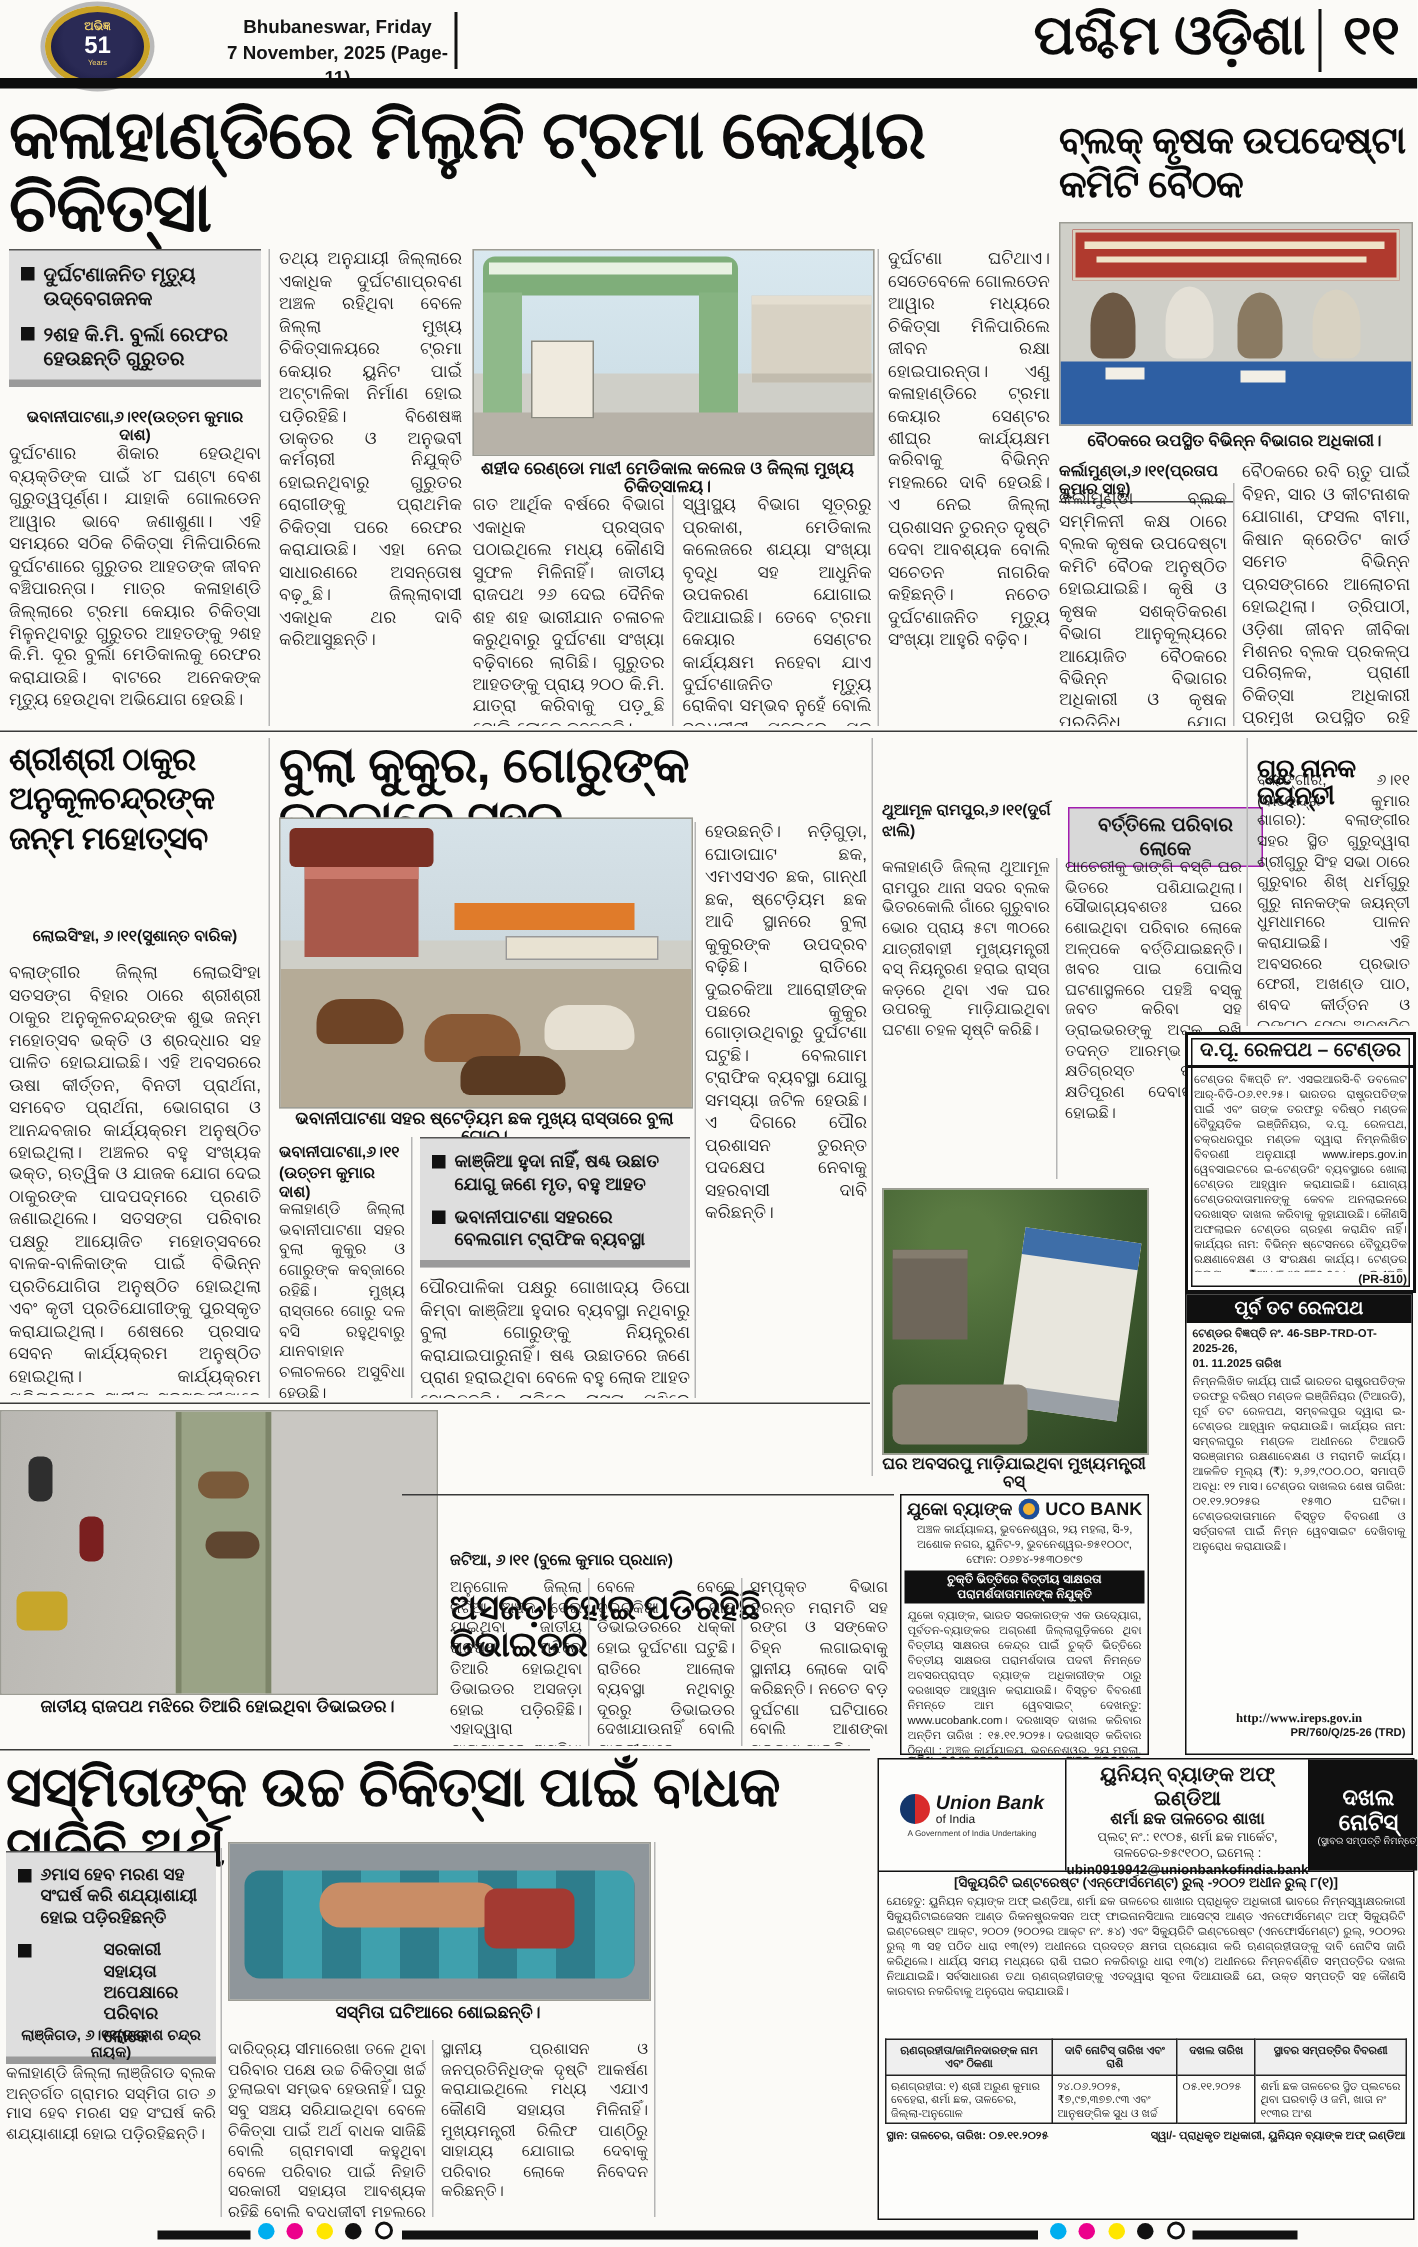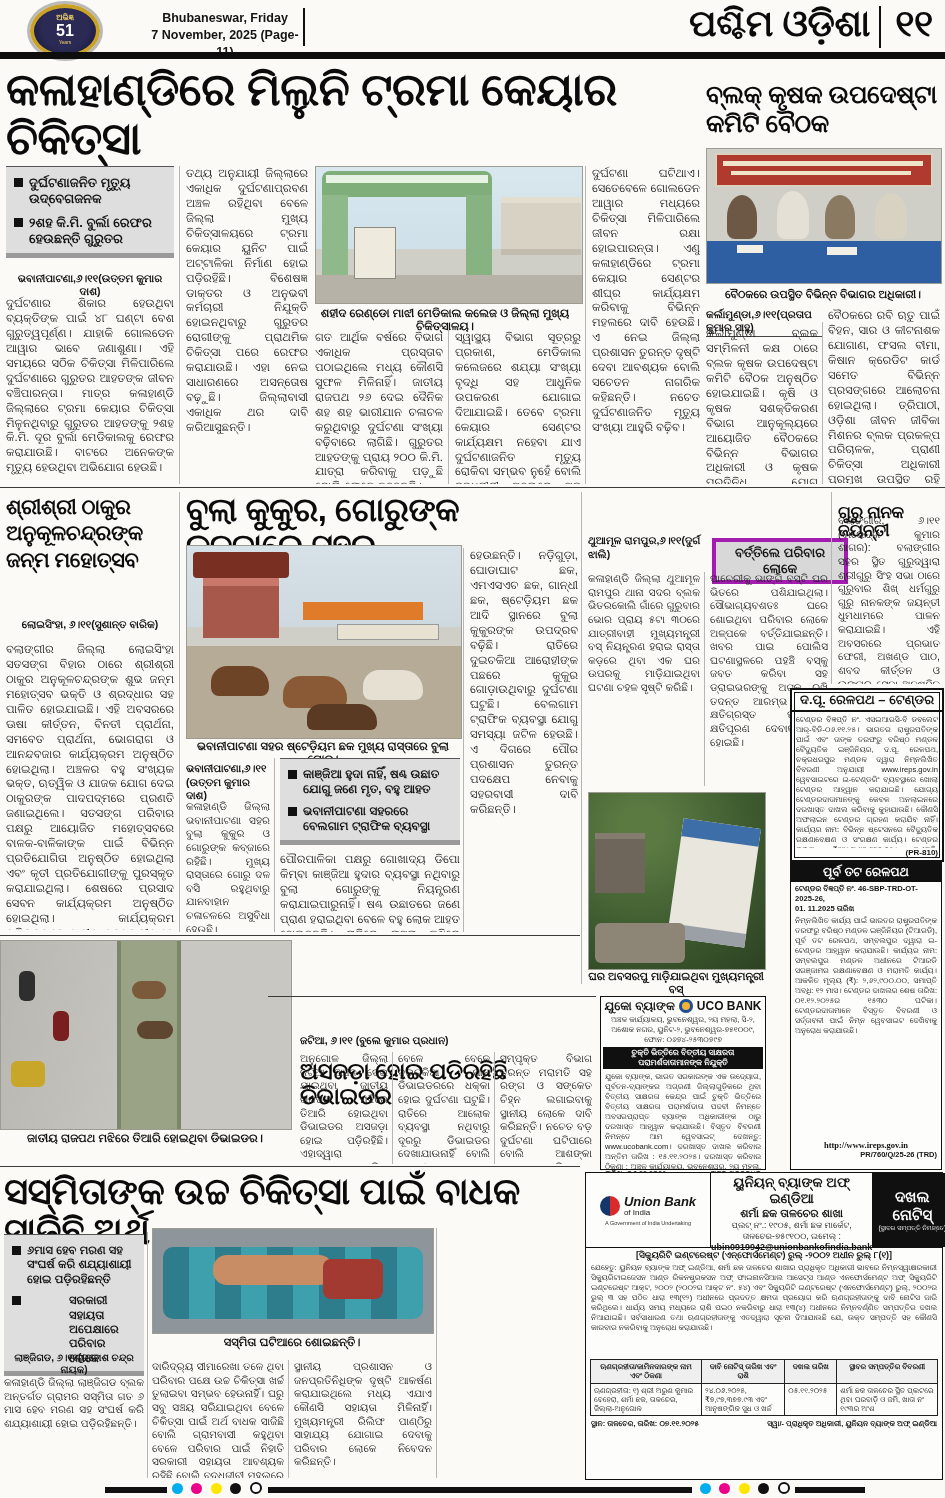--- a/index.html
+++ b/index.html
@@ -10,21 +10,21 @@
   .col{position:absolute;font-size:11.5px;line-height:1.3;text-align:justify;overflow:hidden;color:#1c1c1c;}
   .col-s{font-size:10.5px;}
   .dateline{position:absolute;font-weight:bold;font-size:10.5px;color:#111;}
   .caption{position:absolute;font-size:11.5px;font-weight:bold;text-align:center;color:#111;}
   .bulletbox{position:absolute;background:#dedede;border-top:1px solid #555;border-bottom:5px solid #9a9a9a;padding:8px 8px 6px 8px;}
   .bulletitem{display:flex;gap:6px;font-weight:bold;font-size:13px;line-height:1.25;margin-bottom:7px;}
   .sq{width:9px;height:9px;background:#111;margin-top:3px;flex:0 0 9px;}
   .vrule{position:absolute;width:1px;background:#b5b5b5;}
   .hrule{position:absolute;height:1px;background:#3a3a3a;}
   .photo{position:absolute;overflow:hidden;background:#cfcfc8;border:1px solid #9c9c94;}
-  .kicker{position:absolute;background:#d8d8d8;font-weight:bold;font-size:13px;text-align:center;padding:3px 6px;border:4px solid #a21caf;}
+  .kicker{position:absolute;background:#d8d8d8;font-weight:bold;font-size:13px;text-align:center;padding:3px 6px;border:1px solid #a21caf;}
   .adbox{position:absolute;background:#fdfdfb;border:2px solid #111;}
   .adtiny{font-size:7.6px;line-height:1.32;text-align:justify;color:#161616;}
   .blackbar{background:#101010;color:#fff;font-weight:bold;text-align:center;}
   table.notice{border-collapse:collapse;width:100%;}
   table.notice th,table.notice td{border:1px solid #222;font-size:7.4px;line-height:1.25;padding:2px 3px;vertical-align:top;text-align:left;}
   table.notice th{font-weight:bold;text-align:center;background:#efefef;}
   .dot{width:11px;height:11px;border-radius:50%;display:inline-block;margin-right:4px;}
 </style>
 </head>
 <body>

